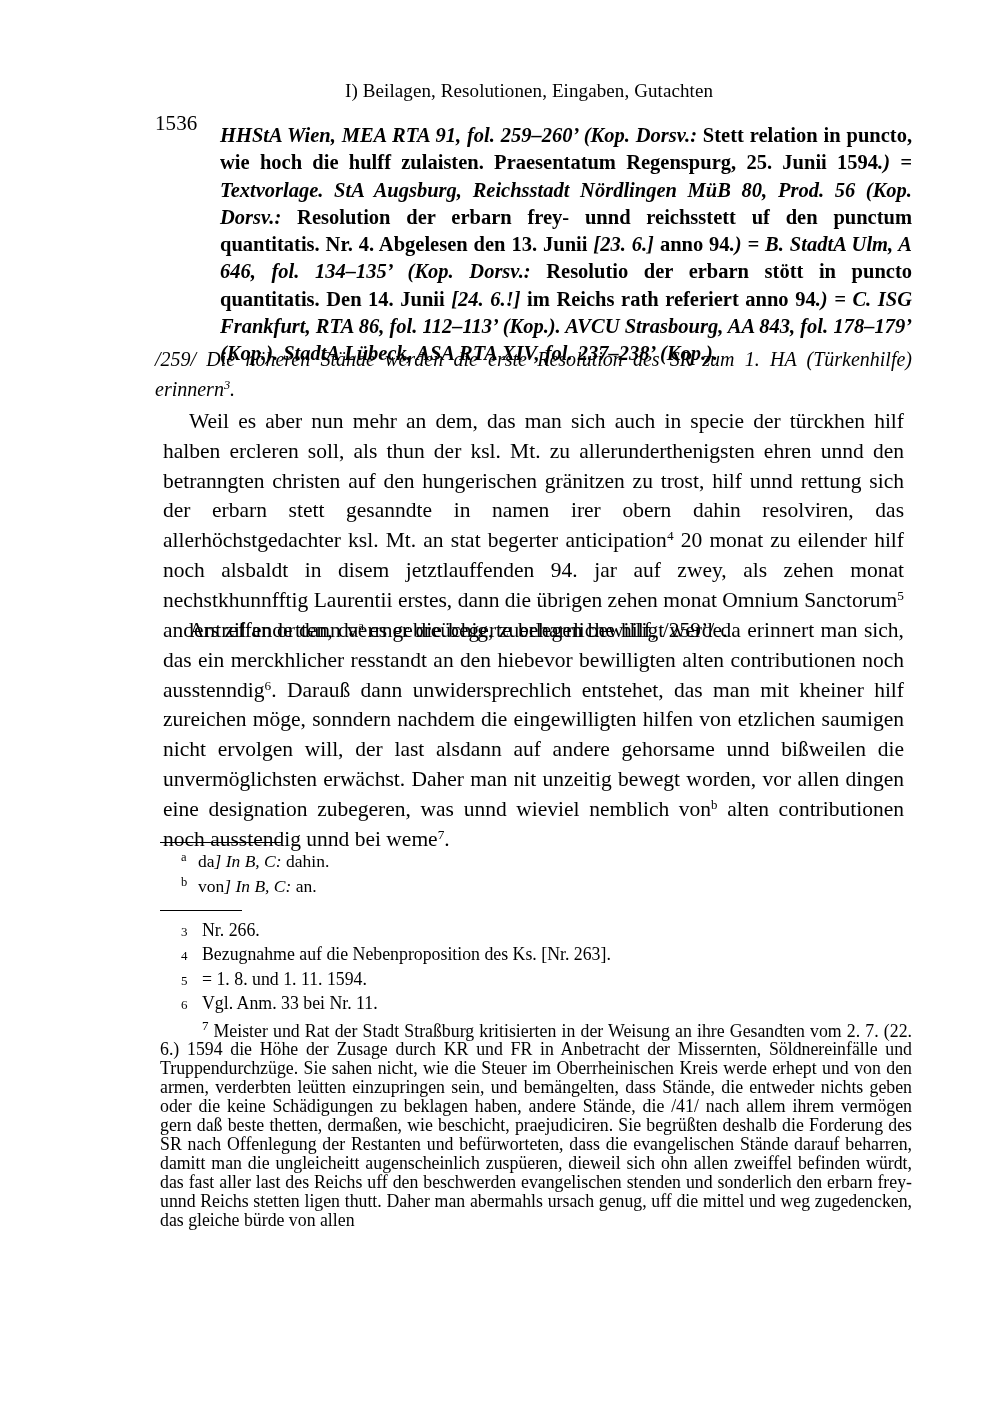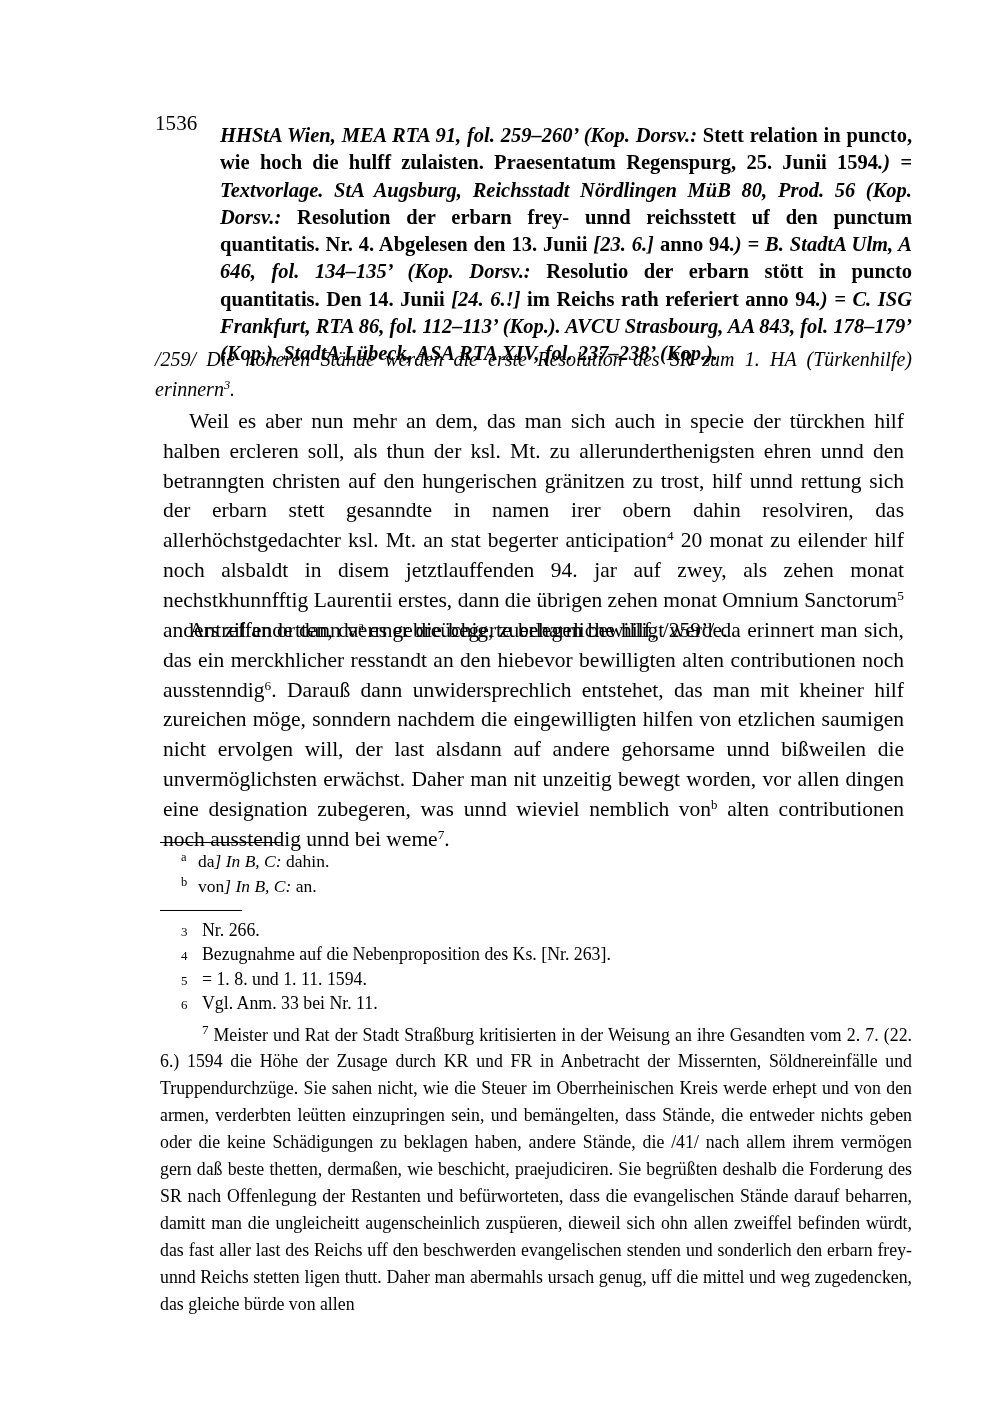--- a/index.html
+++ b/index.html
@@ -138,21 +138,21 @@
     position: relative;
     margin: 0 0 0 0;
   }
   .fn-short {
     padding-left: 42px;
   }
   .fn-long {
     text-align: justify;
     text-justify: inter-word;
     text-indent: 42px;
-    line-height: 27px;
+    line-height: 19px;
   }
   .fn-marker {
     font-size: 13px;
     vertical-align: 0.52em;
     font-style: normal;
     margin-right: 5px;
   }
   .fn-short .fn-marker {
     position: absolute;
     left: 21px;
@@ -176,20 +176,21 @@
   .it { font-style: italic; }
   .rm { font-style: normal; }
 </style>
 </head>
 <body>
 
 <div class="page">
 
   <div class="running-head">
     <span class="folio-number">1536</span>
+    <span class="running-title">I) Beilagen, Resolutionen, Eingaben, Gutachten</span>
   </div>
 
   <div class="source-note" id="source-note"><span class="it">HHStA Wien, MEA RTA 91, fol. 259–260’ (Kop. Dorsv.:</span><span class="rm"> Stett relation in puncto, wie hoch die hulff zulaisten. Praesentatum Regenspurg, 25. Junii 1594</span><span class="it">.) = Textvorlage. StA Augsburg, Reichsstadt Nördlingen MüB 80, Prod. 56 (Kop. Dorsv.:</span><span class="rm"> Resolution der erbarn frey- unnd reichsstett uf den punctum quantitatis. Nr. 4. Abgelesen den 13. Junii </span><span class="it">[23. 6.]</span><span class="rm"> anno 94</span><span class="it">.) = B. StadtA Ulm, A 646, fol. 134–135’ (Kop. Dorsv.:</span><span class="rm"> Resolutio der erbarn stött in puncto quantitatis. Den 14. Junii </span><span class="it">[24. 6.!]</span><span class="rm"> im Reichs rath referiert anno 94</span><span class="it">.) = C. ISG Frankfurt, RTA 86, fol. 112–113’ (Kop.). AVCU Strasbourg, AA 843, fol. 178–179’ (Kop.). StadtA Lübeck, ASA RTA XIV, fol. 237–238’ (Kop.).</span></div>
 
   <div class="section-heading" id="section-heading"><span>/259/</span><span> Die höheren Stände werden die erste Resolution des SR zum 1. HA (Türkenhilfe) erinnern</span><sup class="ref">3</sup><span>.</span></div>
 
   <div class="body-block" id="body-para-1">
     <p><span class="rm">Weil es aber nun mehr an dem, das man sich auch in specie der türckhen hilf halben ercleren soll, als thun der ksl. Mt. zu allerunderthenigsten ehren unnd den betranngten christen auf den hungerischen gränitzen zu trost, hilf unnd rettung sich der erbarn stett gesanndte in namen irer obern dahin resolviren, das allerhöchstgedachter ksl. Mt. an stat begerter anticipation</span><sup class="ref">4</sup><span class="rm"> 20 monat zu eilender hilf noch alsbaldt in disem jetztlauffenden 94. jar auf zwey, als zehen monat nechstkhunnfftig Laurentii erstes, dann die übrigen zehen monat Omnium Sanctorum</span><sup class="ref">5</sup><span class="rm"> anders zil an ortten, da</span><sup class="ref-letter">a</sup><span class="rm"> es gebreüchig, zuerlegen bewilligt werde.</span></p>
   </div>
 

